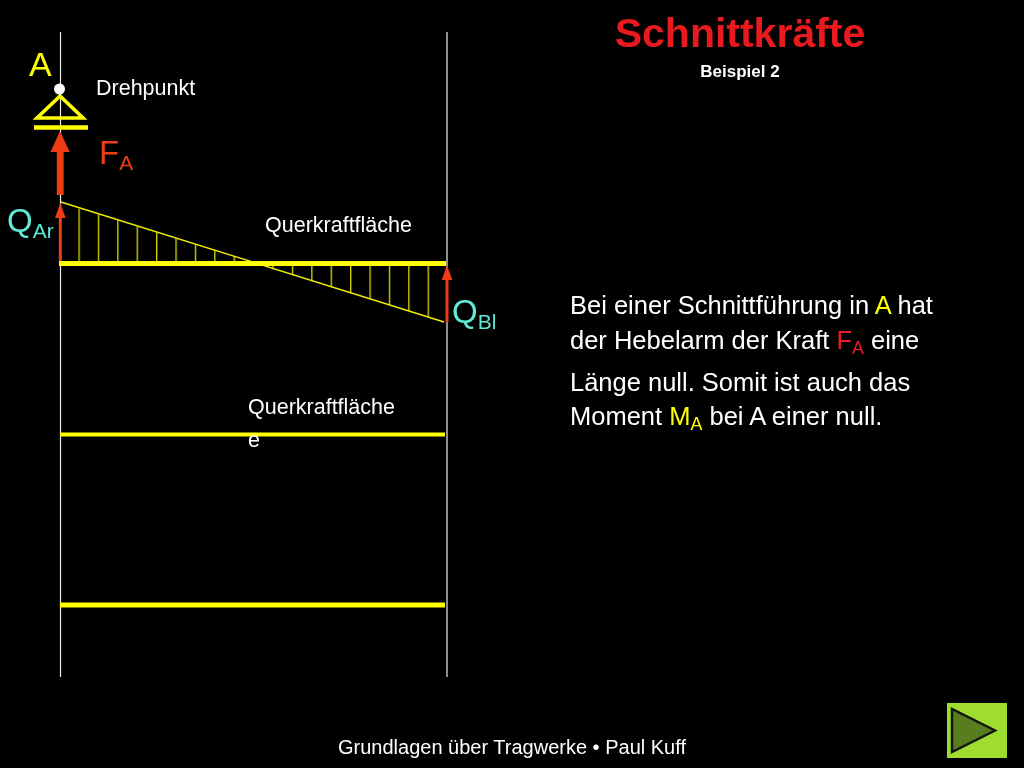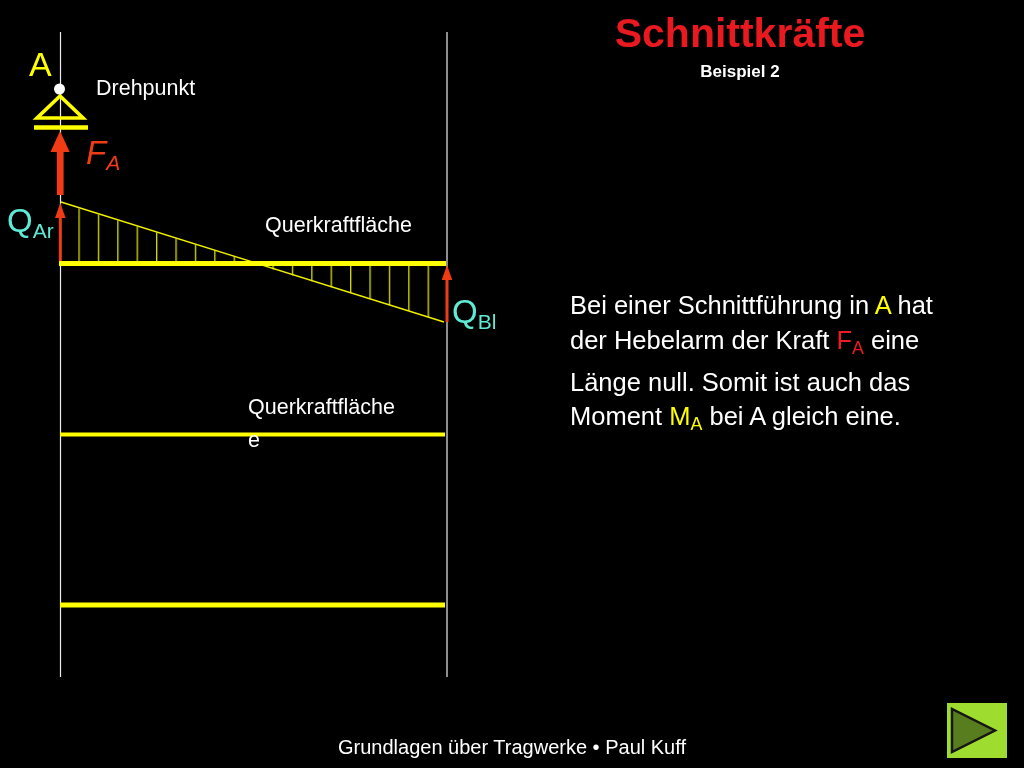--- a/index.html
+++ b/index.html
@@ -82,21 +82,21 @@
 
   <div class="abs header-block">
     <div class="slide-title">Schnittkräfte</div>
     <div class="slide-subtitle">Beispiel 2</div>
   </div>
 
   <div class="abs lbl-a" style="left:29px;top:47px;">A</div>
 
   <div class="abs lbl-white" style="left:96px;top:76px;">Drehpunkt</div>
 
-  <div class="abs sym sym-red" style="left:86px;top:136px;font-style:italic;">
+  <div class="abs sym sym-red" style="left:99px;top:136px;">
     <span>F</span><span class="sublabel">A</span>
   </div>
 
   <div class="abs sym sym-yellow" style="left:7px;top:204px;">
     <span>Q</span><span class="sublabel">Ar</span>
   </div>
 
   <div class="abs lbl-white" style="left:257px;top:213px;margin-left:8px;">Querkraftfläche</div>
 
   <div class="abs sym sym-yellow" style="left:452px;top:295px;">
@@ -105,21 +105,21 @@
 
   <div class="abs lbl-white axial-label" style="left:248px;top:391px;">
     <span class="line">Querkraftfläche</span>
     <span class="line">e</span>
   </div>
 
   <div class="abs body-text">
       <div><span class="seg-white">Bei einer Schnittführung in </span><span class="seg-yellow">A</span><span class="seg-white"> hat</span></div>
       <div><span class="seg-white">der Hebelarm der Kraft </span><span class="seg-red">F</span><span class="seg-red sub">A</span><span class="seg-white"> eine</span></div>
       <div><span class="seg-white">Länge null. Somit ist auch das</span></div>
-      <div><span class="seg-white">Moment </span><span class="seg-yellow">M</span><span class="seg-yellow sub">A</span><span class="seg-white"> bei A gleich eine.</span></div>
+      <div><span class="seg-white">Moment </span><span class="seg-yellow">M</span><span class="seg-yellow sub">A</span><span class="seg-white"> bei A einer null.</span></div>
     </div>
 
   <div class="abs footer">Grundlagen über Tragwerke • Paul Kuff</div>
 
   <div class="abs next-btn">
     <svg width="60" height="55" viewBox="0 0 60 55">
       <polygon points="5,6 5,49 48,27.5" fill="#587d1e" stroke="#161616" stroke-width="2.5"></polygon>
     </svg>
   </div>
 

